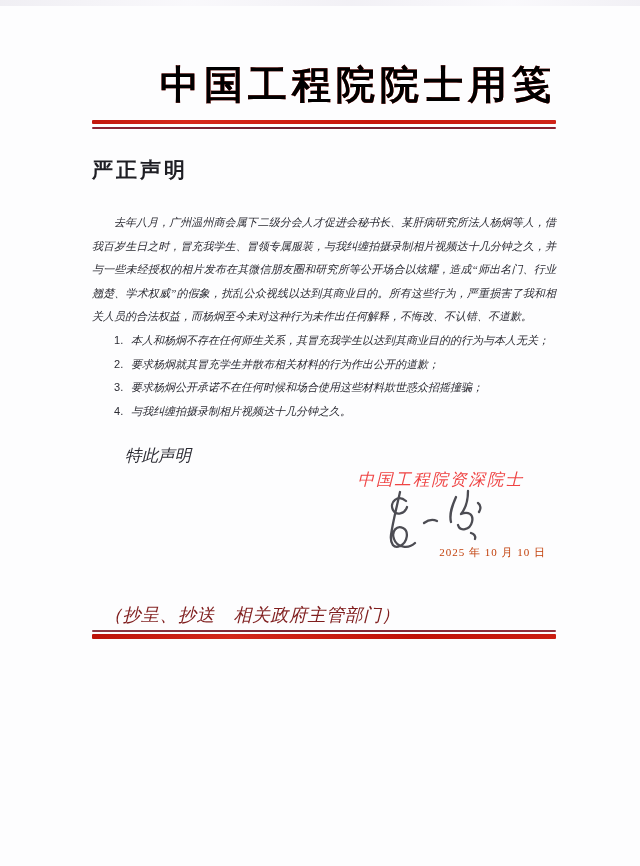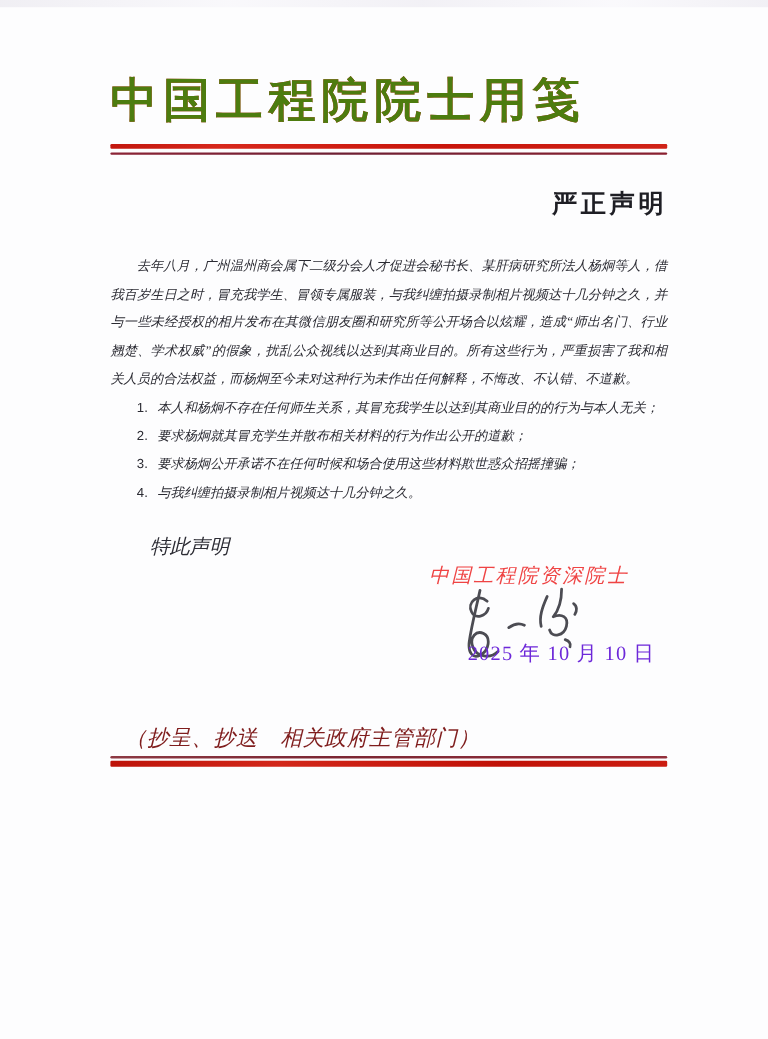--- a/index.html
+++ b/index.html
@@ -16,35 +16,35 @@
     background:linear-gradient(90deg,#e9e7ee 0%,#f7f6fa 30%,#eceaf1 55%,#f8f7fb 80%,#ebe9f0 100%);
     opacity:.65;
   }
   .page{
     position:absolute;inset:0;
     padding:62px 84px 0 92px;
     box-sizing:border-box;
     color:#2c2c34;
   }
   .masthead{
-    text-align:left;
+    text-align:right;
     font-size:39px;
     font-weight:bold;
     letter-spacing:5px;
-    color:#4d7c0f;
+    color:#000000;
     text-shadow:0 0 .4px #cf241a;
     line-height:46px;
   }
   .rule{height:10px;position:relative;margin-top:12px;}
   .rule .thick{height:4px;background:linear-gradient(90deg,#c2170e,#d7281c 20%,#c8150b 60%,#d02318);border-radius:1px;}
   .rule .thin{height:2px;margin-top:3px;background:linear-gradient(90deg,#8c2436,#6e1f33 40%,#8a2030);border-radius:1px;}
   .rule.flipped .thick{height:5px;}
   .rule.flipped{margin-top:0;}
   .statement-title{
-    text-align:right;
+    text-align:left;
     font-family:"Liberation Sans", sans-serif;
     font-size:21px;
     font-weight:bold;
     letter-spacing:3px;
     color:#1e1e24;
     margin-top:26px;
   }
   .body-text{
     margin-top:27px;
     font-size:11px;
@@ -92,24 +92,24 @@
     color:#ef4444;
     text-align:right;
   }
   .signature{
     position:absolute;
     right:52px;top:20px;
     width:132px;height:64px;
   }
   .date-line{
     position:absolute;
-    right:10px;top:64px;
-    font-size:17px;
+    right:10px;top:76px;
+    font-size:11px;
     letter-spacing:1px;
-    color:#6d28d9;
+    color:#c2410c;
   }
   .cc-note{
     margin-top:8px;
     margin-left:12px;
     font-size:18px;
     font-style:italic;
     color:#7f1d1d;
     letter-spacing:.5px;
   }
   .bottom-rule{margin-top:16px;}

